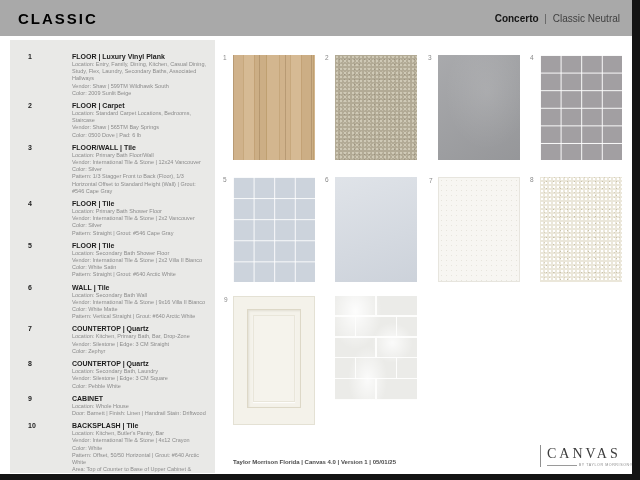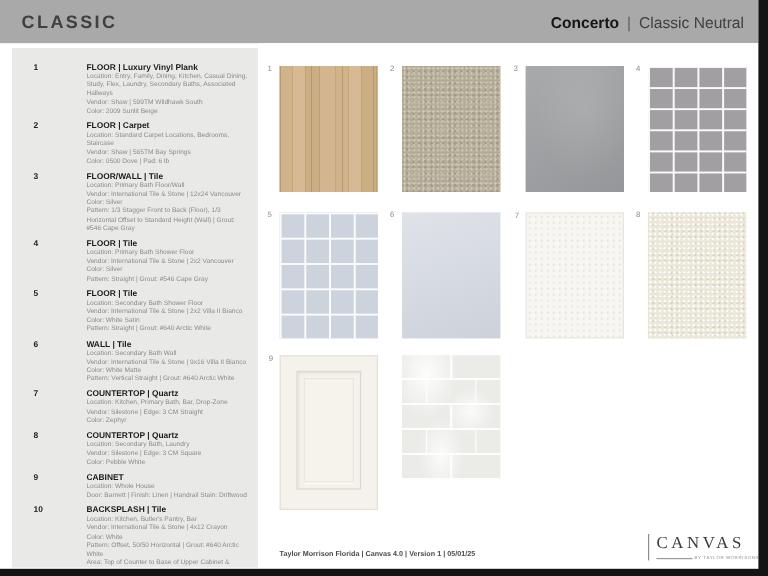--- a/index.html
+++ b/index.html
@@ -7,22 +7,22 @@
        font-family:"Liberation Sans", sans-serif;-webkit-font-smoothing:antialiased;}
 
   
   .frame-right{position:absolute;right:0;top:0;width:8px;height:480px;background:#141414;}
   .frame-bottom{position:absolute;left:0;bottom:0;width:640px;height:6px;background:#141414;}
 
   
   .header{position:absolute;left:0;top:0;width:632px;height:36px;background:#a9a9a9;
           display:flex;align-items:center;justify-content:space-between;box-sizing:border-box;
           padding:0 12px 0 18px;}
-  .brand{font-size:15px;font-weight:bold;letter-spacing:2px;color:#404040;}
-  .collection-title{font-size:13px;color:#3f3f3f;}
+  .brand{font-size:15px;font-weight:bold;letter-spacing:2px;color:#000000;}
+  .collection-title{font-size:10px;color:#3f3f3f;}
   .collection-title .col-name{font-weight:bold;color:#151515;}
   .collection-title .col-div{color:#5c5c5c;padding:0 3px;}
 
   
   .spec-panel{position:absolute;left:10px;top:40px;width:205px;height:433px;background:#e9e9e7;
               box-sizing:border-box;padding:12px 6px 6px 8px;overflow:hidden;}
   .item{display:flex;margin-bottom:4px;}
   .item-num{width:54px;flex:0 0 54px;font-size:7px;font-weight:bold;color:#222;padding-top:1px;box-sizing:border-box;padding-left:10px;}
   .item-body{flex:1;min-width:0;}
   .item-title{font-size:7px;font-weight:bold;color:#1c1c1c;line-height:9px;}

